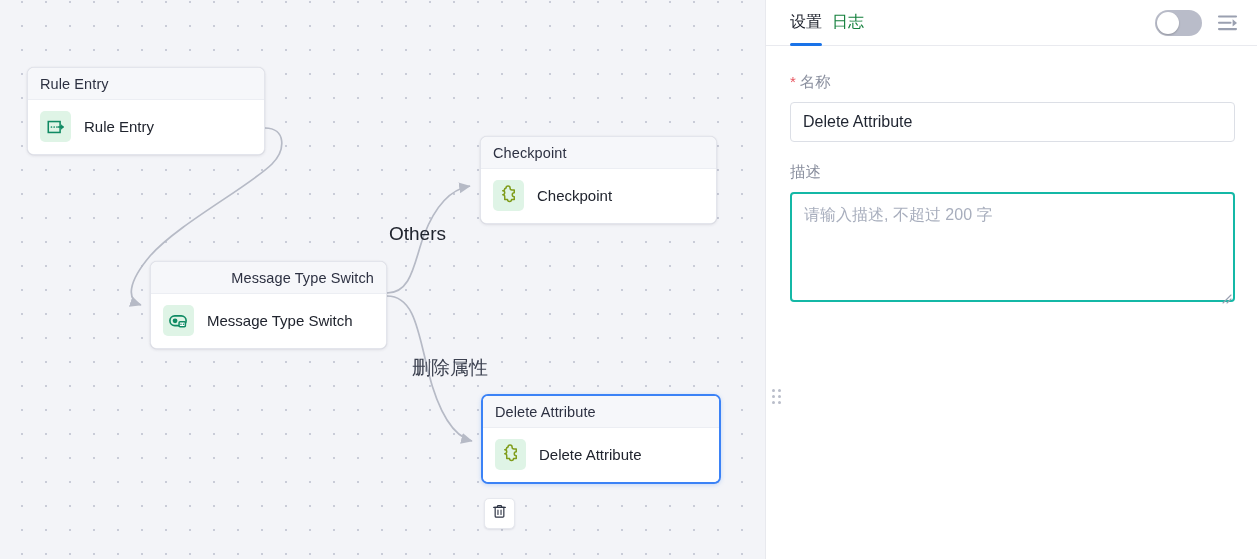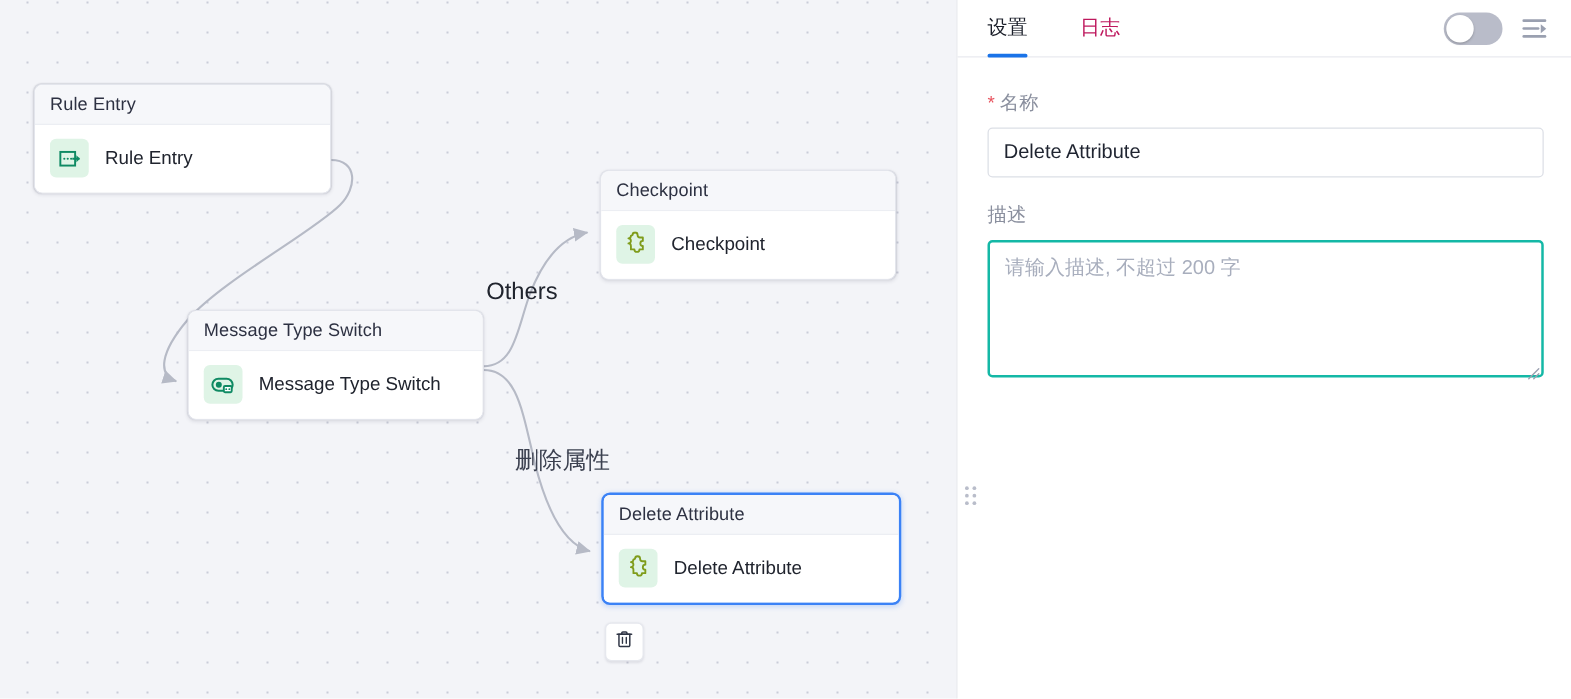--- a/index.html
+++ b/index.html
@@ -107,24 +107,24 @@
     background: #ffffff;
     border-left: 1px solid #e8e9ee;
   }
   #panel-head {
     height: 46px;
     border-bottom: 1px solid #e9eaef;
     display: flex; align-items: center;
     padding: 0 17px 0 24px;
     position: relative;
   }
-  .tabs { display: flex; align-items: center; gap: 42px; height: 46px; text-align: right; }
+  .tabs { display: flex; align-items: center; gap: 10px; height: 46px; text-align: right; }
   .tab {
     font-size: 16px;
-    color: #be185d;
+    color: #15803d;
     height: 46px;
     display: flex; align-items: center;
     cursor: pointer;
     position: relative;
   }
   .tab.active { color: #1b1f2a; }
   .tab.active:after {
     content: "";
     position: absolute; left: 0; right: 0; bottom: 0;
     height: 3px; background: #1a73e8; border-radius: 2px;
@@ -222,21 +222,21 @@
             <circle cx="9" cy="11" r="0.95" fill="#0f8a63"></circle>
             <circle cx="12" cy="11" r="0.95" fill="#0f8a63"></circle>
             <path d="M13,11 L19.3,11" stroke="#0f8a63" stroke-width="1.7"></path>
             <path d="M16.6,8 L19.8,11 L16.6,14 z" fill="#0f8a63"></path>
           </svg>
         </span>
         <span class="node-label">Rule Entry</span>
       </div>
     </div>
 
-    <div class="node" style="left:150px; top:248px; width:237px;">
+    <div class="node" style="left:150px; top:261px; width:237px;text-align:right;">
       <div class="node-header">Message Type Switch</div>
       <div class="node-body">
         <span class="node-icon">
           <svg width="21" height="21" viewBox="0 0 22 22">
             <rect x="2" y="6.2" width="17" height="10.2" rx="5.1" fill="none" stroke="#0f8a63" stroke-width="1.7"></rect>
             <circle cx="7.4" cy="11.3" r="2.5" fill="#0f8a63"></circle>
             <rect x="11.6" y="12.4" width="6.6" height="5.2" rx="1" fill="#fff" stroke="#0f8a63" stroke-width="1.6"></rect>
             <circle cx="13.6" cy="15" r="0.8" fill="#0f8a63"></circle>
             <circle cx="16.2" cy="15" r="0.8" fill="#0f8a63"></circle>
           </svg>

